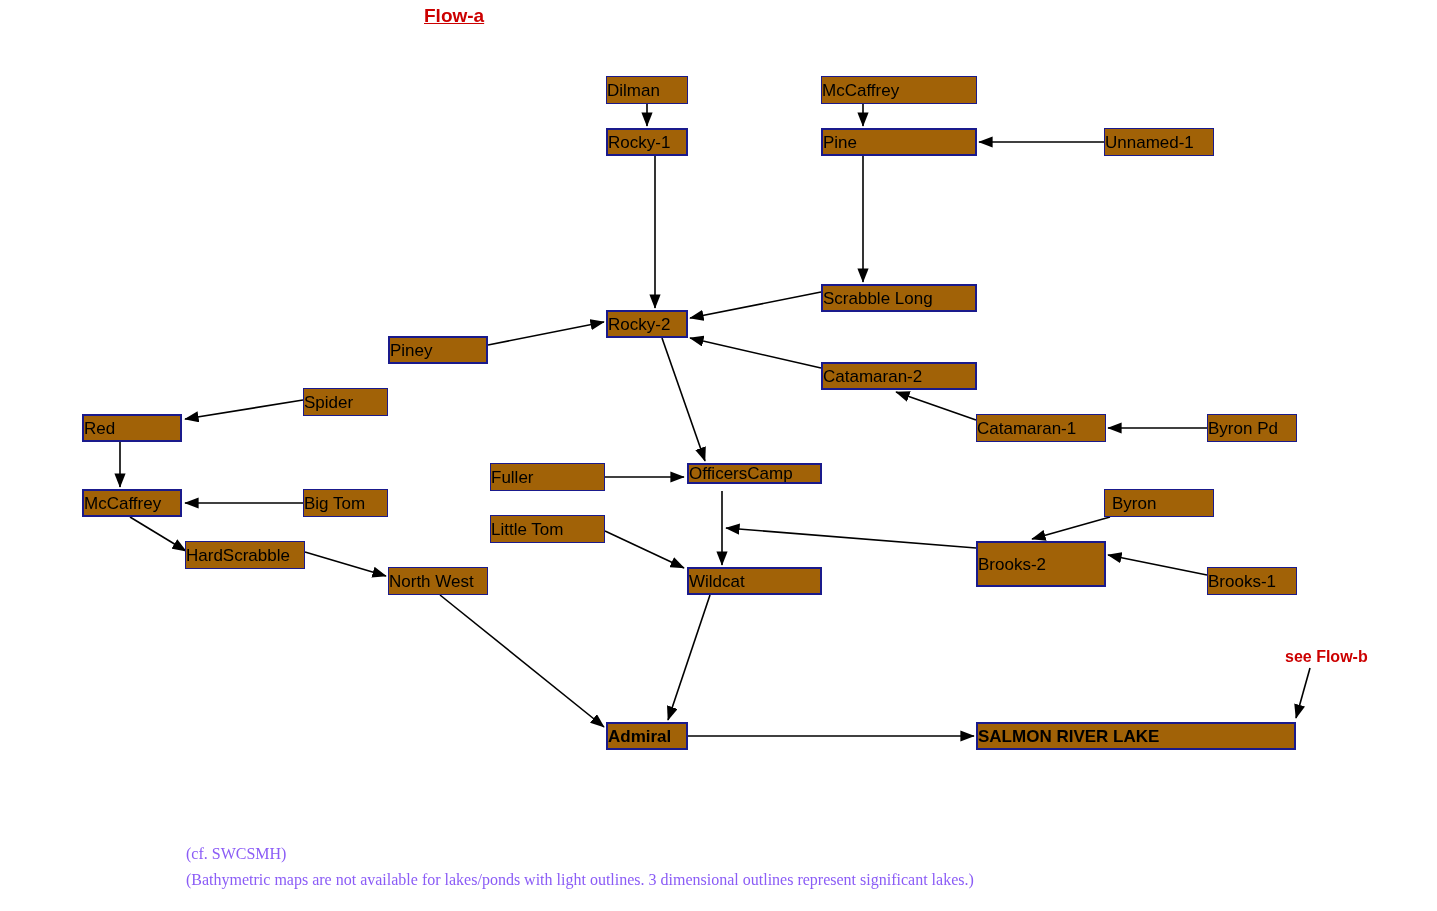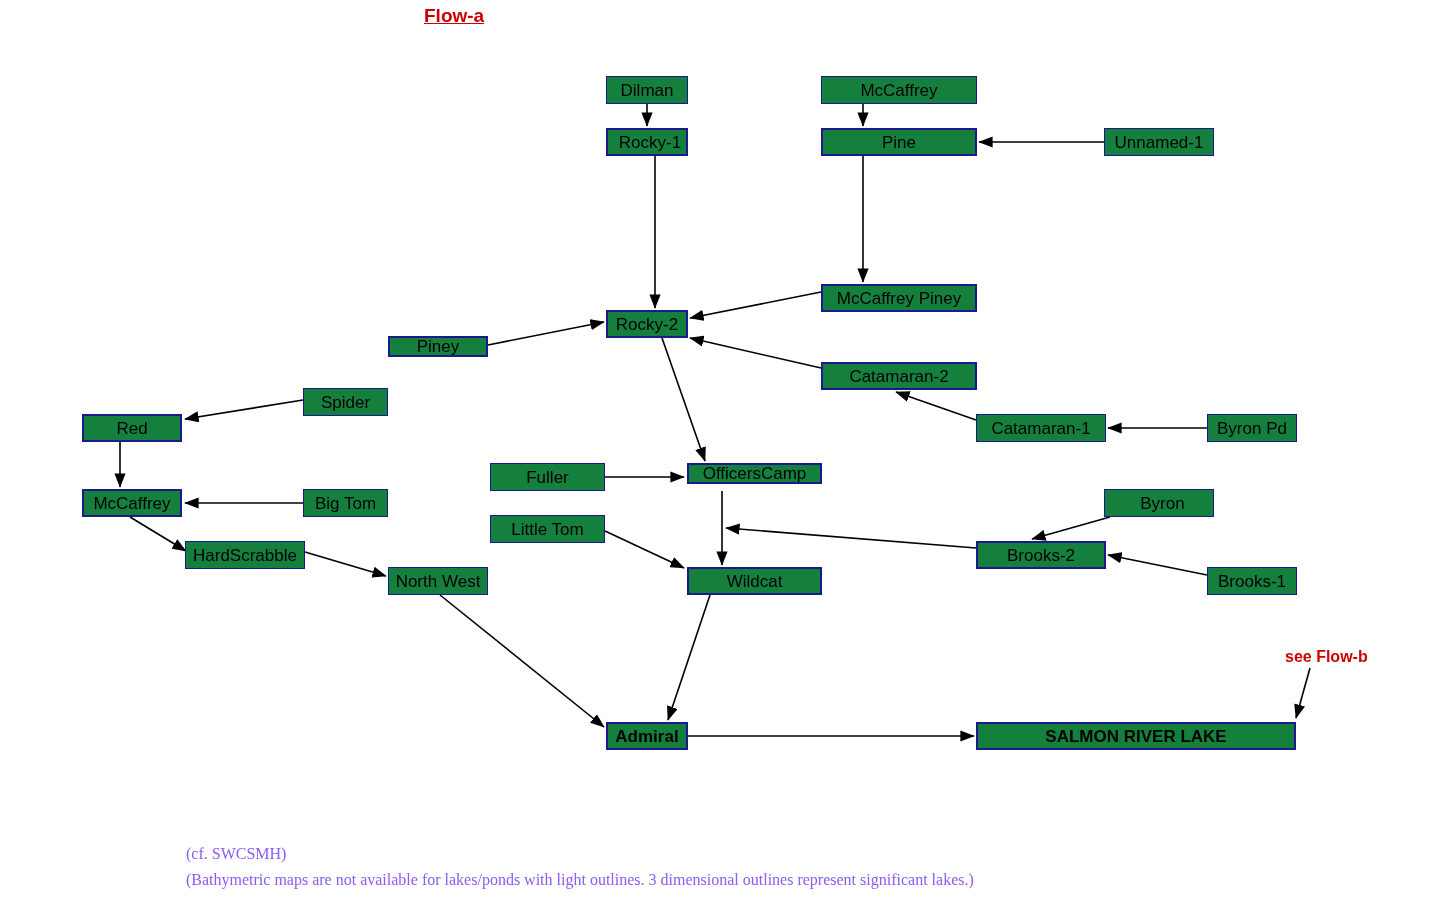--- a/index.html
+++ b/index.html
@@ -23,25 +23,24 @@
     position: absolute;
     left: 0;
     top: 0;
     width: 1437px;
     height: 911px;
     pointer-events: none;
   }
   .node {
     position: absolute;
     box-sizing: border-box;
-    background: #15803d;
+    background: #a16207;
     border: 1px solid #1a1a8c;
     display: flex;
     align-items: center;
-    justify-content: center;
     font-family: "Liberation Sans", sans-serif;
     font-size: 17px;
     line-height: 1;
     color: #000000;
     white-space: nowrap;
     z-index: 2;
   }
   .node.thick {
     border-width: 2px;
   }
@@ -122,36 +121,36 @@
 
   <div class="annot" style="left: 1285px; top: 648px;">see Flow-b</div>
 
   <div id="nodes-group">
       <div class="node" style="left: 606px; top: 76px; width: 82px; height: 28px; border-color: rgb(26, 26, 140);">
         <span>Dilman</span>
       </div>
       <div class="node" style="left: 821px; top: 76px; width: 156px; height: 28px; border-color: rgb(26, 26, 140);">
         <span>McCaffrey</span>
       </div>
-      <div class="node thick" style="left: 606px; top: 128px; width: 82px; height: 28px; border-color: rgb(26, 26, 140); padding-left: 6px;">
+      <div class="node thick" style="left: 606px; top: 128px; width: 82px; height: 28px; border-color: rgb(26, 26, 140);">
         <span>Rocky-1</span>
       </div>
       <div class="node thick" style="left: 821px; top: 128px; width: 156px; height: 28px; border-color: rgb(26, 26, 140);">
         <span>Pine</span>
       </div>
       <div class="node" style="left: 1104px; top: 128px; width: 110px; height: 28px; border-color: rgb(26, 26, 140);">
         <span>Unnamed-1</span>
       </div>
       <div class="node thick" style="left: 821px; top: 284px; width: 156px; height: 28px; border-color: rgb(26, 26, 140);">
-        <span>McCaffrey Piney</span>
+        <span>Scrabble Long</span>
       </div>
       <div class="node thick" style="left: 606px; top: 310px; width: 82px; height: 28px; border-color: rgb(26, 26, 140);">
         <span>Rocky-2</span>
       </div>
-      <div class="node thick" style="left: 388px; top: 336px; width: 100px; height: 21px; border-color: rgb(26, 26, 140);">
+      <div class="node thick" style="left: 388px; top: 336px; width: 100px; height: 28px; border-color: rgb(26, 26, 140);">
         <span>Piney</span>
       </div>
       <div class="node thick" style="left: 821px; top: 362px; width: 156px; height: 28px; border-color: rgb(26, 26, 140);">
         <span>Catamaran-2</span>
       </div>
       <div class="node" style="left: 303px; top: 388px; width: 85px; height: 28px; border-color: rgb(26, 26, 140);">
         <span>Spider</span>
       </div>
       <div class="node thick" style="left: 82px; top: 414px; width: 100px; height: 28px; border-color: rgb(26, 26, 140);">
         <span>Red</span>
@@ -173,21 +172,21 @@
       </div>
       <div class="node" style="left: 303px; top: 489px; width: 85px; height: 28px; border-color: rgb(26, 26, 140);">
         <span>Big Tom</span>
       </div>
       <div class="node" style="left: 1104px; top: 489px; width: 110px; height: 28px; border-color: rgb(26, 26, 140); padding-left: 7px;">
         <span>Byron</span>
       </div>
       <div class="node" style="left: 490px; top: 515px; width: 115px; height: 28px; border-color: rgb(26, 26, 140);">
         <span>Little Tom</span>
       </div>
-      <div class="node thick" style="left: 976px; top: 541px; width: 130px; height: 28px; border-color: rgb(26, 26, 140);">
+      <div class="node thick" style="left: 976px; top: 541px; width: 130px; height: 46px; border-color: rgb(26, 26, 140);">
         <span>Brooks-2</span>
       </div>
       <div class="node" style="left: 185px; top: 541px; width: 120px; height: 28px; border-color: rgb(26, 26, 140);">
         <span>HardScrabble</span>
       </div>
       <div class="node" style="left: 388px; top: 567px; width: 100px; height: 28px; border-color: rgb(26, 26, 140);">
         <span>North West</span>
       </div>
       <div class="node thick" style="left: 687px; top: 567px; width: 135px; height: 28px; border-color: rgb(26, 26, 140);">
         <span>Wildcat</span>

